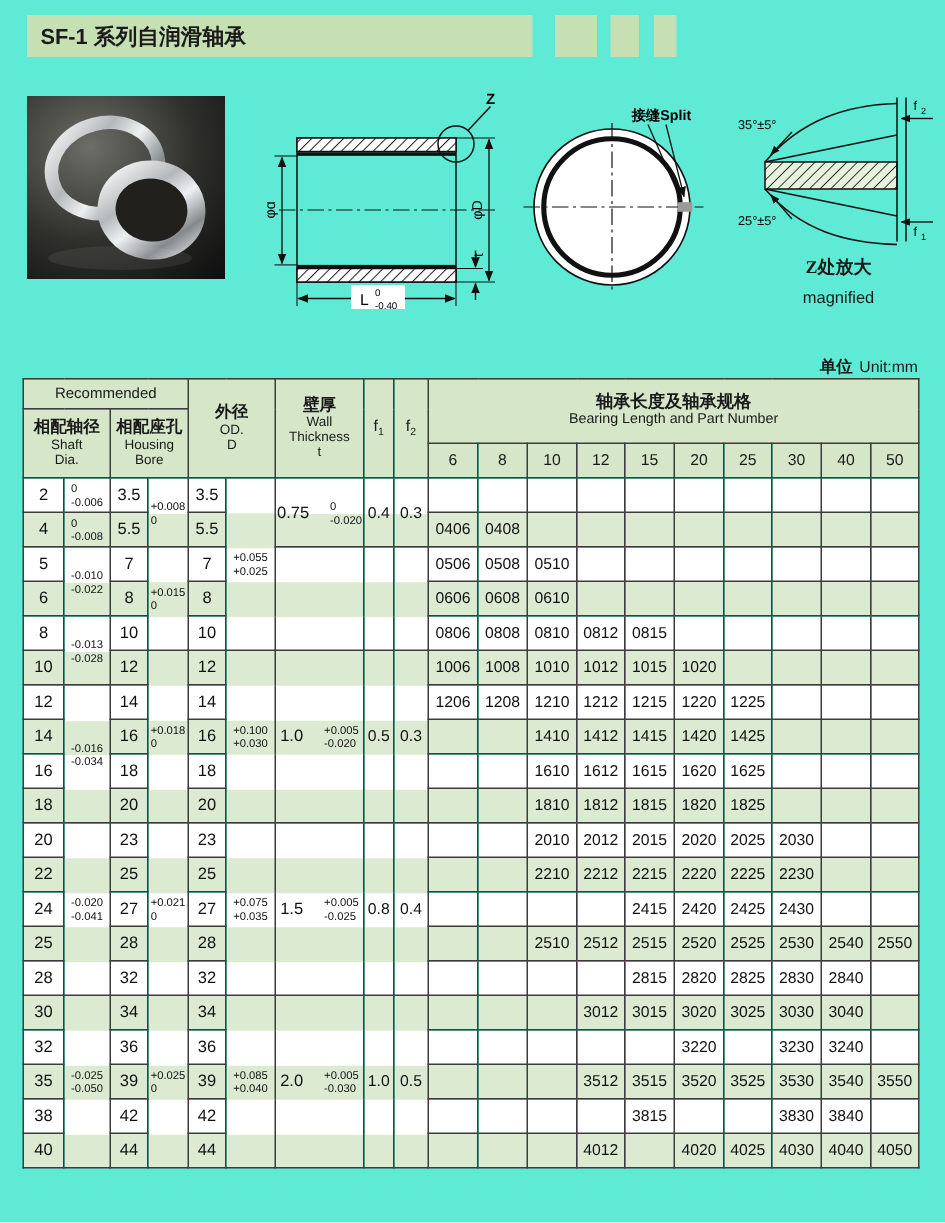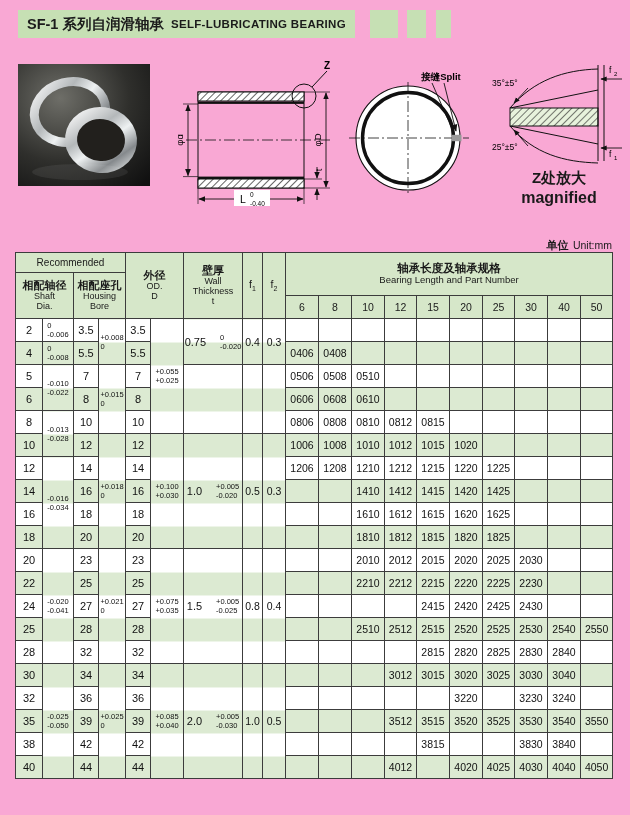--- a/index.html
+++ b/index.html
@@ -1,29 +1,29 @@
 <!DOCTYPE html>
 <html><head>
 <meta charset="utf-8">
 <style>
   html,body{margin:0;padding:0;background:#fff;}
-  .page{position:relative;width:630px;height:815px;background:#f9a8d4;overflow:hidden;
+  .page{position:relative;width:630px;height:815px;background:#5eead4;overflow:hidden;
         font-family:"Liberation Sans",sans-serif;color:#1a1a1a;}
   .title-bar{position:absolute;left:18px;top:10px;width:337px;height:28px;background:#c6e0b4;
              display:flex;align-items:center;padding-left:9px;box-sizing:border-box;}
   .title-zh{font-size:14.5px;font-weight:bold;color:#1b1b1b;}
   .title-en{font-size:11.5px;font-weight:bold;color:#1b1b1b;margin-left:7px;letter-spacing:.3px;}
   .sq{position:absolute;top:10px;height:28px;background:#c6e0b4;}
   .sq1{left:370px;width:28px;} .sq2{left:407px;width:19px;} .sq3{left:436px;width:15px;}
   .photo{position:absolute;left:18px;top:64px;width:132px;height:122px;}
   .fig{position:absolute;}
   svg{font-family:"Liberation Sans",sans-serif;}
   .detail-caption{position:absolute;left:492px;top:168px;width:134px;text-align:center;line-height:1.25;}
-  .detail-caption .zh{font-size:15px;font-weight:bold;}
-  .detail-caption .en{font-size:16px;font-weight:bold;}
+  .detail-caption .zh{font-size:12px;font-weight:bold;font-family:Liberation Serif, serif;}
+  .detail-caption .en{font-size:11px;}
   .unit-label{position:absolute;left:15px;top:235px;width:597px;text-align:right;}
   .unit-label .zh{font-size:11px;font-weight:bold;}
   .unit-label .en{font-size:10.5px;}
   table.spec{position:absolute;left:15px;top:252px;width:597px;border-collapse:collapse;table-layout:fixed;}
   .spec th,.spec td{border:1px solid #3c3c3c;text-align:center;vertical-align:middle;padding:0;overflow:hidden;}
   .spec thead th{background:#d6e7c9;font-weight:normal;}
   .spec thead tr.h1{height:20px;} .spec thead tr.h2{height:23px;} .spec thead tr.h3{height:23px;}
   .hz{font-size:11px;font-weight:bold;display:block;line-height:1.15;}
   .he{font-size:9px;display:block;line-height:1.1;}
   .rec{font-size:10px;}
@@ -43,21 +43,20 @@
   .footer .zh{font-size:11px;font-weight:bold;}
   .footer .en{font-size:9.5px;color:#444;margin-left:6px;}
 </style>
 </head>
 <body>
 
 <div class="page">
 
   <div class="title-bar">
     <span class="title-zh">SF-1 系列自润滑轴承</span>
-    <span class="title-en">SELF-LUBRICATING BEARING</span>
   </div>
   <div class="sq sq1"></div>
   <div class="sq sq2"></div>
   <div class="sq sq3"></div>
 
   <div class="photo">
     <svg width="132" height="122" viewBox="0 0 132 122">
       <defs>
         <radialGradient id="pbg" cx="32%" cy="28%" r="95%">
           <stop offset="0" stop-color="#6e6e68"></stop>

